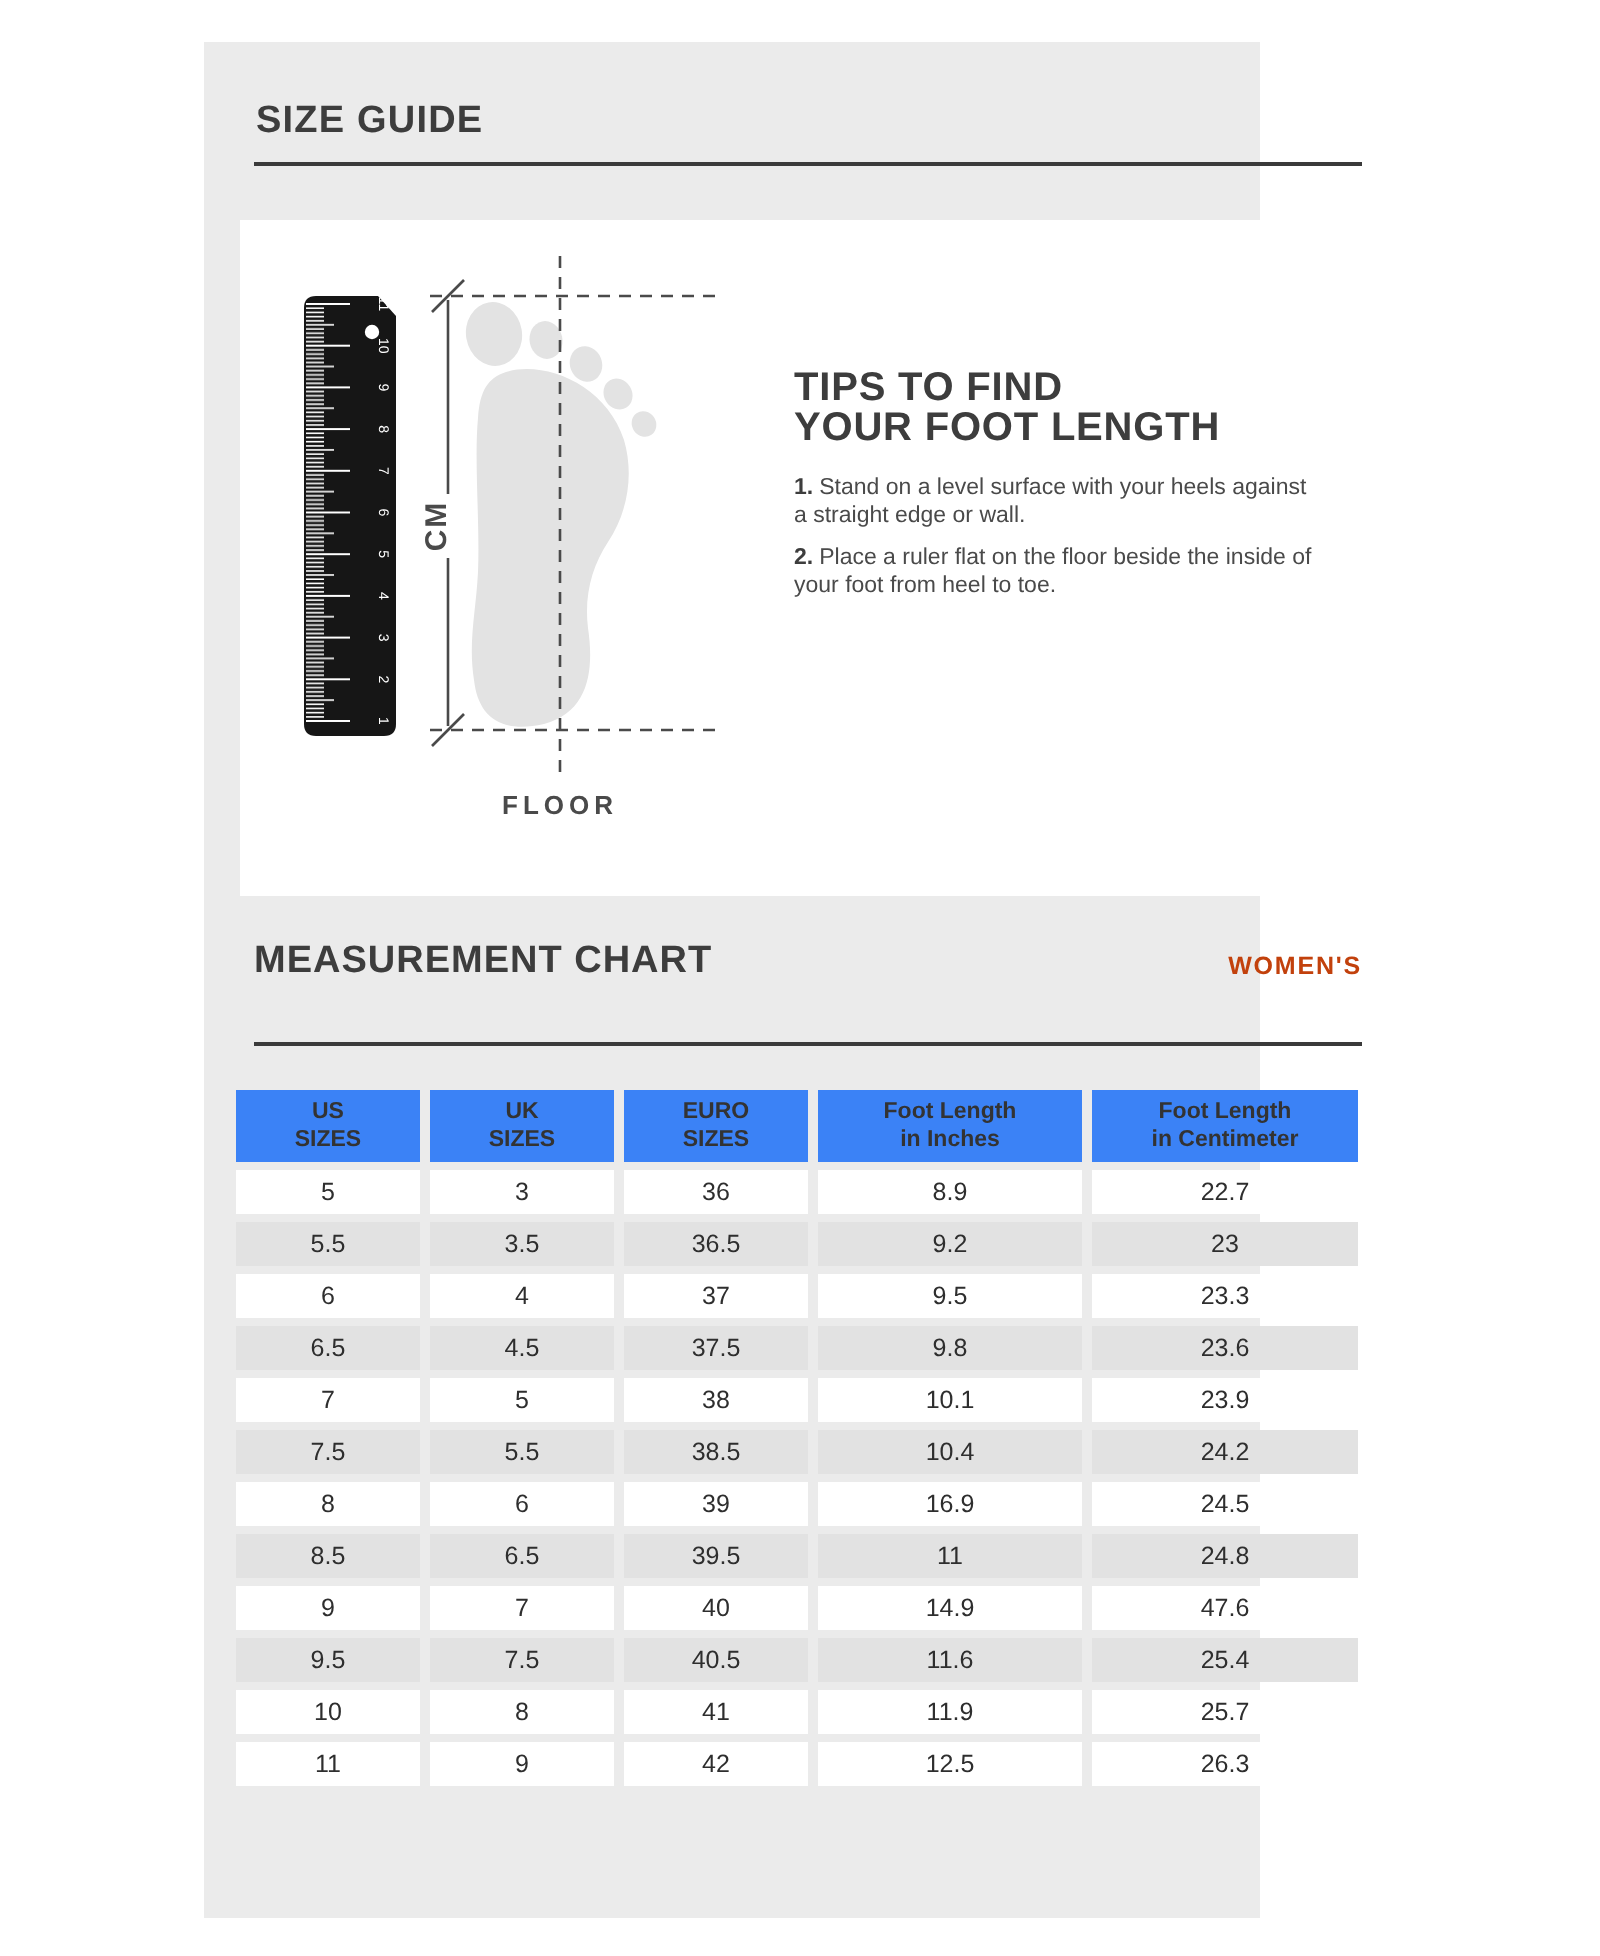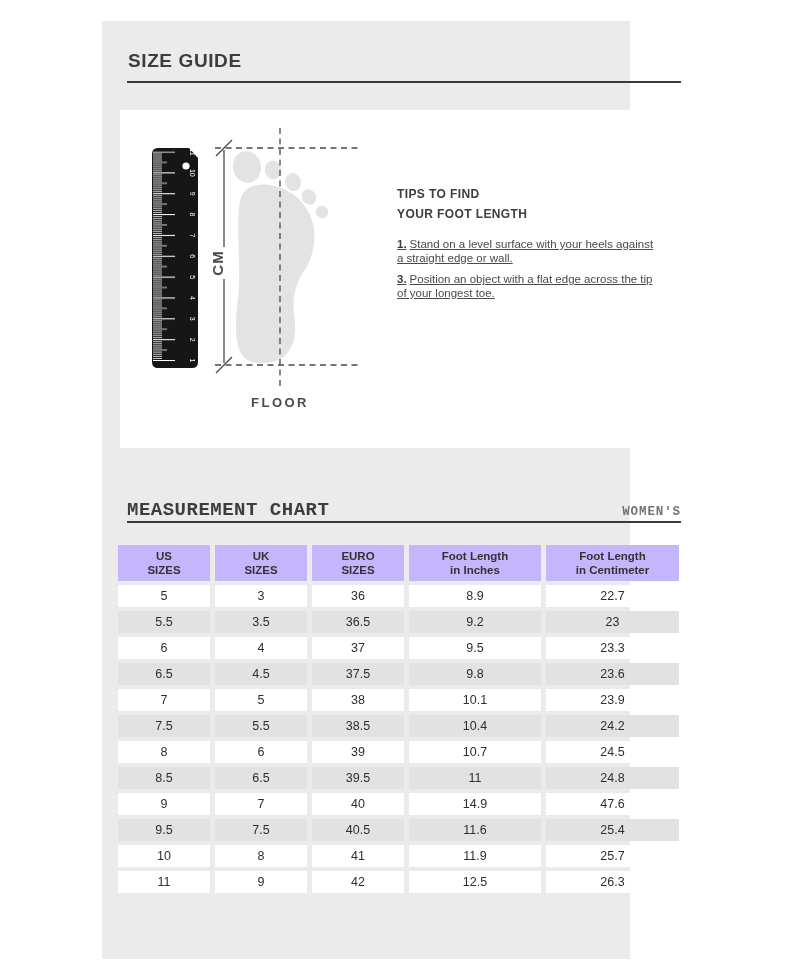--- a/index.html
+++ b/index.html
@@ -34,43 +34,43 @@
     font-size:15px; font-weight:700; fill:#4a4a4a;
     letter-spacing:1px; text-anchor:middle;
   }
   .floor-label {
     font-size:13px; font-weight:700; fill:#4a4a4a;
     letter-spacing:2.5px; text-anchor:middle;
   }
 
   .tips { position:absolute; left:277px; top:74px; width:264px; }
   .tips-title {
-    margin:0 0 13px 0; font-size:12px; line-height:20px; font-weight:700;
+    margin:0 0 13px 0; font-size:20px; line-height:20px; font-weight:700;
     color:#3d3d3d; letter-spacing:0.4px;
   }
-  .tip-item { font-size:11.5px; line-height:14px; color:#4a4a4a; margin-bottom:7px;text-decoration:underline; }
+  .tip-item { font-size:11.5px; line-height:14px; color:#4a4a4a; margin-bottom:7px; }
   .tip-num { font-weight:700; color:#3d3d3d; margin-right:3px; }
 
-  .chart-head { position:absolute; left:25px; top:479px; width:554px; height:20px;font-family:Liberation Mono, monospace; }
+  .chart-head { position:absolute; left:25px; top:450px; width:554px; height:20px; }
   .chart-title {
     position:absolute; left:0; top:0; margin:0;
     font-size:19px; line-height:20px; font-weight:700;
     color:#3d3d3d; letter-spacing:0.5px;
   }
   .chart-cat {
     position:absolute; right:0; bottom:1px;
-    font-size:12.5px; font-weight:700; letter-spacing:0.9px; color:#737373;
+    font-size:12.5px; font-weight:700; letter-spacing:0.9px; color:#c2410c;
   }
 
   .size-table {
     position:absolute; left:11px; top:520px; width:571px;
     border-collapse:separate; border-spacing:5px 4px; table-layout:fixed;
   }
   .size-table th {
-    background:#c4b5fd; height:36px; padding:0;
+    background:#3b82f6; height:36px; padding:0;
     font-size:11.5px; line-height:14px; font-weight:700; color:#333333;
     text-align:center; vertical-align:middle;
   }
   .size-table td {
     height:22px; padding:0; text-align:center; vertical-align:middle;
     font-size:12.5px; color:#2e2e2e;
   }
   .row-white td { background:#ffffff; }
   .row-alt td { background:#e2e2e2;margin-top:12px; }
 </style>
@@ -146,21 +146,21 @@
       </g>
 
       <text class="cm-label" transform="translate(103 153) rotate(-90)">CM</text>
       <text class="floor-label" x="160" y="297">FLOOR</text>
     </svg>
 
     <div class="tips">
       <h2 class="tips-title"><span>TIPS TO FIND</span><br><span>YOUR FOOT LENGTH</span></h2>
       <div id="tips-list">
           <div class="tip-item"><b class="tip-num">1.</b><span>Stand on a level surface with your heels against a straight edge or wall.</span></div>
-          <div class="tip-item"><b class="tip-num">3.</b><span>Position an object with a flat edge across the tip of your longest toe.</span></div>
+          <div class="tip-item"><b class="tip-num">2.</b><span>Place a ruler flat on the floor beside the inside of your foot from heel to toe.</span></div>
         </div>
     </div>
   </div>
 
   <div class="chart-head">
     <h2 class="chart-title">MEASUREMENT CHART</h2>
     <span class="chart-cat">WOMEN'S</span>
   </div>
   <div class="rule rule-chart"></div>
 
@@ -236,21 +236,21 @@
           <td>7.5</td>
           <td>5.5</td>
           <td>38.5</td>
           <td>10.4</td>
           <td>24.2</td>
         </tr>
         <tr class="row-white">
           <td>8</td>
           <td>6</td>
           <td>39</td>
-          <td>10.7</td>
+          <td>16.9</td>
           <td>24.5</td>
         </tr>
         <tr class="row-alt">
           <td>8.5</td>
           <td>6.5</td>
           <td>39.5</td>
           <td>11</td>
           <td>24.8</td>
         </tr>
         <tr class="row-white">

